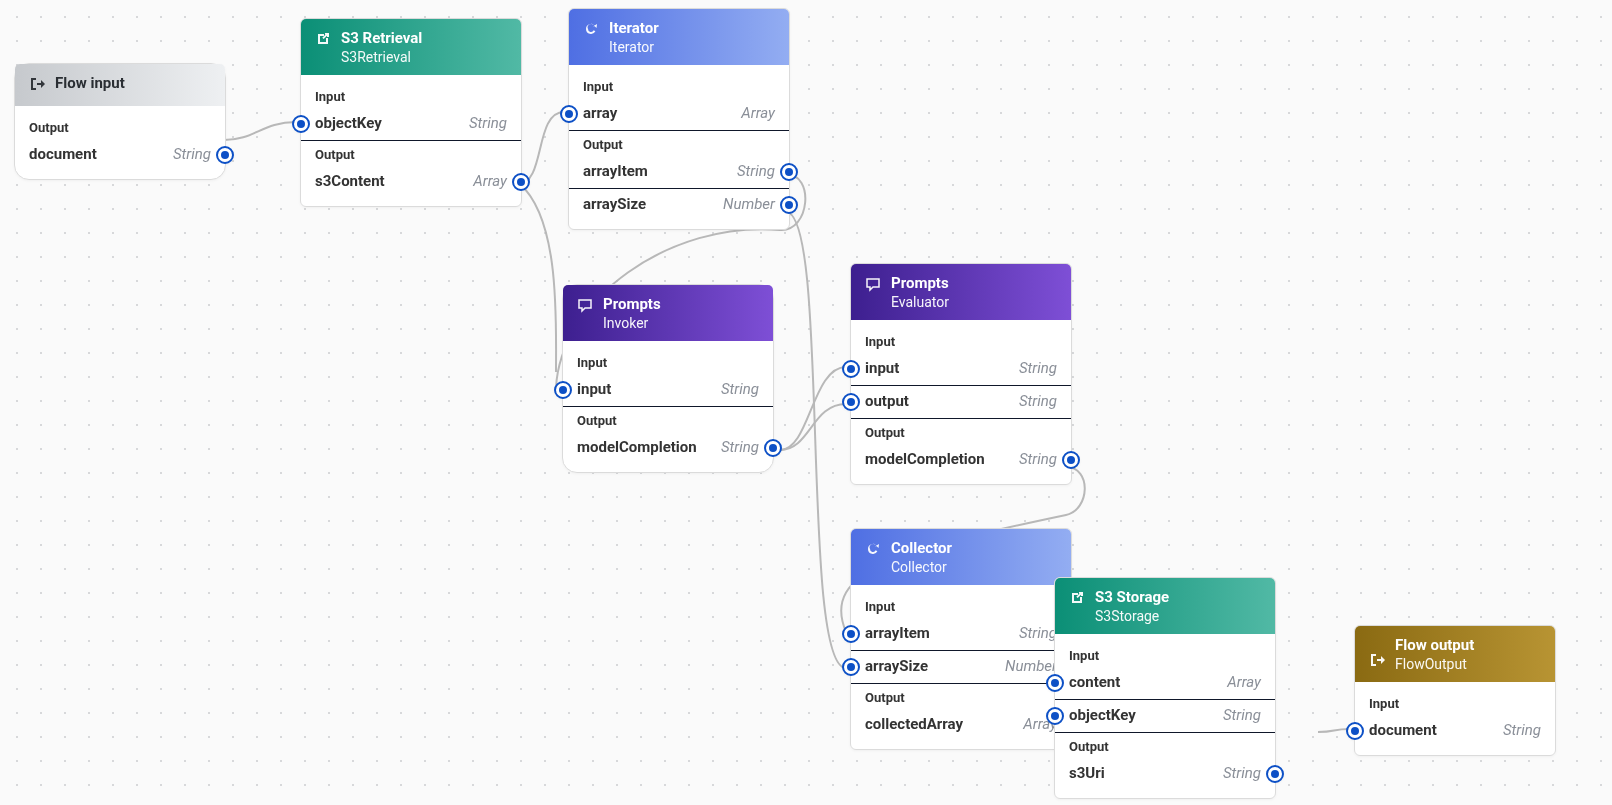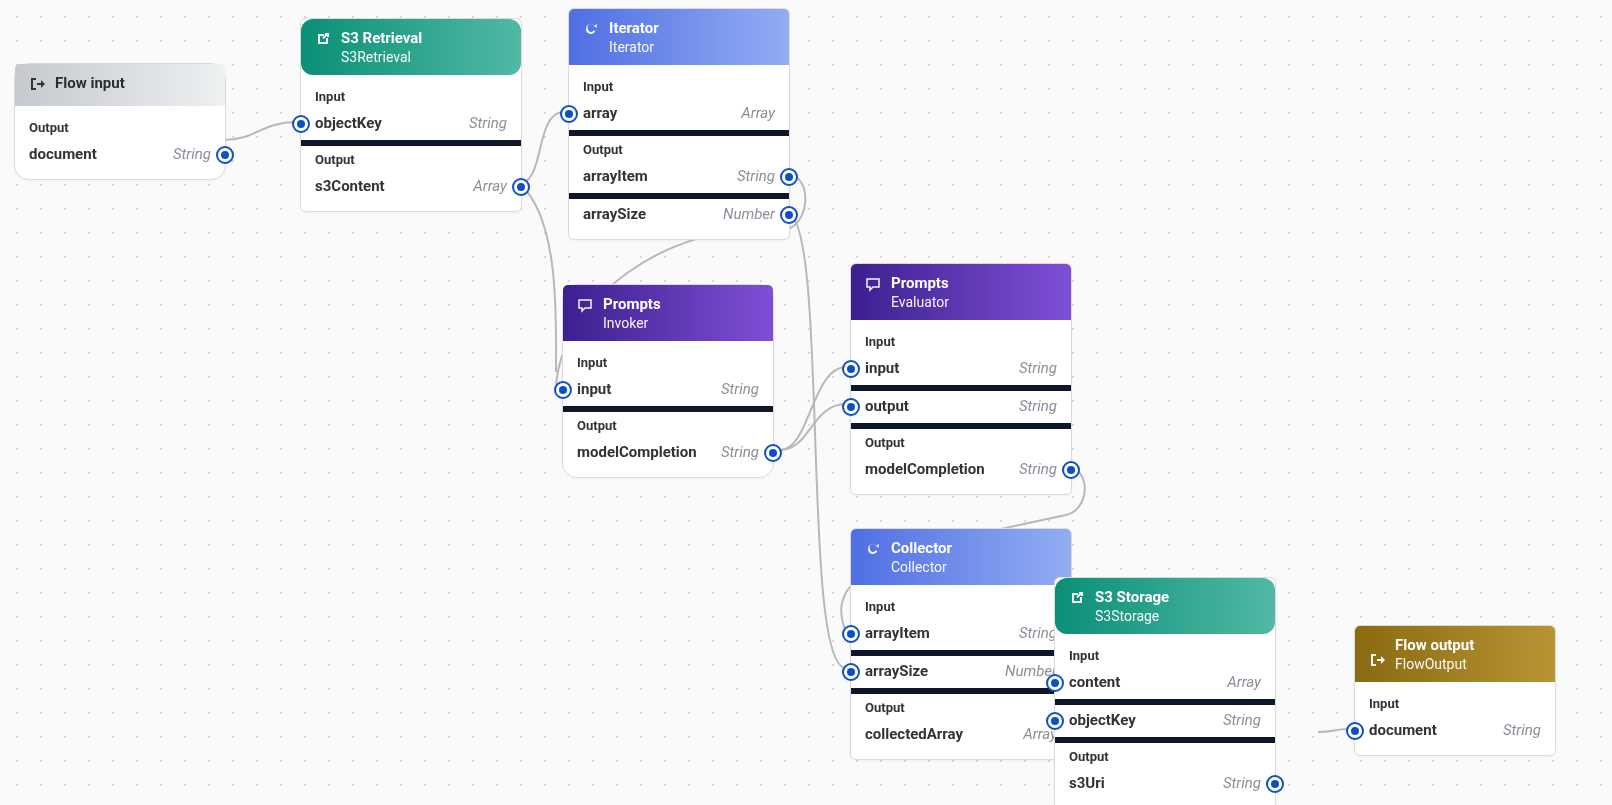--- a/index.html
+++ b/index.html
@@ -32,29 +32,29 @@
   .node-header .icon{flex:0 0 auto; margin-top:2px; opacity:.95;}
   .node-header .titles{display:flex; flex-direction:column; gap:2px;}
   .node-header .node-title{font-weight:700;}
   .node-header .node-subtitle{font-weight:400; font-size:14px; opacity:.95;}
   .node-body{ padding:8px 0; }
   .section-label{ font-weight:700; font-size:13px; padding:6px 14px 4px; color:#333;}
   .row{
     display:flex; justify-content:space-between; align-items:center;
     padding:6px 14px 8px; font-size:15px; position:relative;
   }
-  .row + .row, .divider{ border-top:6px solid #0f172a; }
+  .row + .row, .divider{ border-top:1px solid #0f172a; }
   .divider{height:0;}
   .row .name{ font-weight:700; color:#333;}
   .row .type{ font-style:italic; color:#8a8f98; font-weight:400; }
 
   
   .hdr-gray   { background: linear-gradient(90deg, #c6c9cd 0%, #eef0f2 100%);}
   .hdr-gray .node-title{ color:#2a2e33;}
-  .hdr-teal   { background: linear-gradient(90deg, #0b8f76 0%, #51b9a5 100%); border-radius: 12px;}
+  .hdr-teal   { background: linear-gradient(90deg, #0b8f76 0%, #51b9a5 100%);}
   .hdr-blue   { background: linear-gradient(90deg, #4f6fe3 0%, #93adf2 100%);}
   .hdr-purple { background: linear-gradient(90deg, #3d1f8f 0%, #7e4fd6 100%);}
   .hdr-gold   { background: linear-gradient(90deg, #8a6a12 0%, #b89433 100%); align-items: flex-end;}
 
   
   .port{
     position:absolute; width:14px; height:14px; border-radius:50%;
     background:#fff; border:2px solid #0d50c6;
   }
   .port::after{ content:""; position:absolute; inset:3px; border-radius:50%; background:#0d50c6;}

